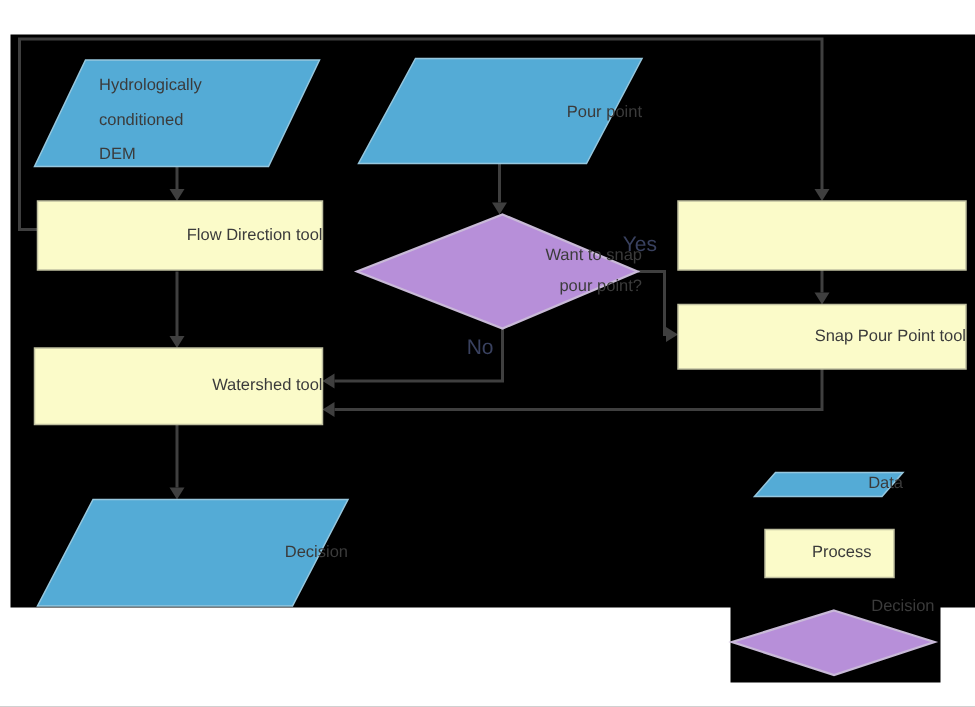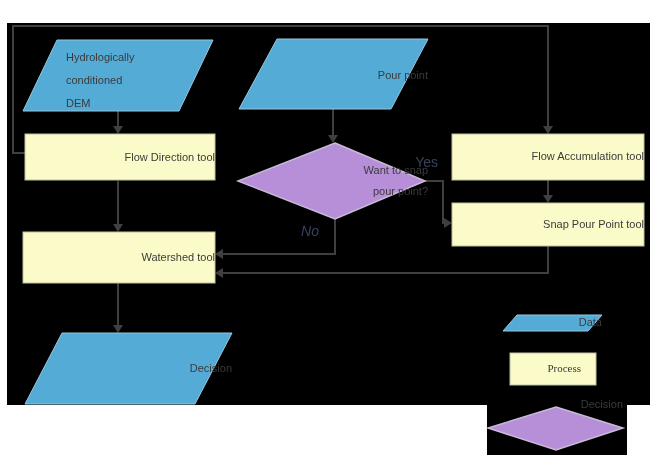--- a/index.html
+++ b/index.html
@@ -90,31 +90,30 @@
 conditioned
 DEM</div>
 
   <div class="label center" style="left:239px; top:64px; width:189px;">Pour point</div>
 
   <div class="label center tight" style="left:242px; top:160px; width:186px;">Want to snap
 pour point?</div>
 
   <div class="label center" style="left:25px; top:146px; width:190px;">Flow Direction tool</div>
 
-  <div class="label center" style="left:452px; top:145px; width:192px;">Flow Accumulation tool</div>
 
   <div class="label center" style="left:452px; top:213px; width:192px;">Snap Pour Point tool</div>
 
   <div class="label center" style="left:23px; top:246px; width:192px;">Watershed tool</div>
 
   <div class="label center" style="left:25px; top:357px; width:207px;">Decision</div>
 
   <div class="branch" style="left:404px; top:156px; width:34px;">Yes</div>
 
-  <div class="branch" style="left:285px; top:225px; width:34px;font-style:italic;">No</div>
+  <div class="branch" style="left:295px; top:225px; width:34px;">No</div>
 
   <div class="label center small" style="left:503px; top:316px; width:99px;">Data</div>
 
-  <div class="label center small" style="left:510px; top:362px; width:71px;font-family:Liberation Serif, serif;">Process</div>
+  <div class="label center small" style="left:510px; top:362px; width:71px;">Process</div>
 
   <div class="label center small" style="left:488px; top:398px; width:135px;">Decision</div>
 
 </div>
 
 </body></html>

